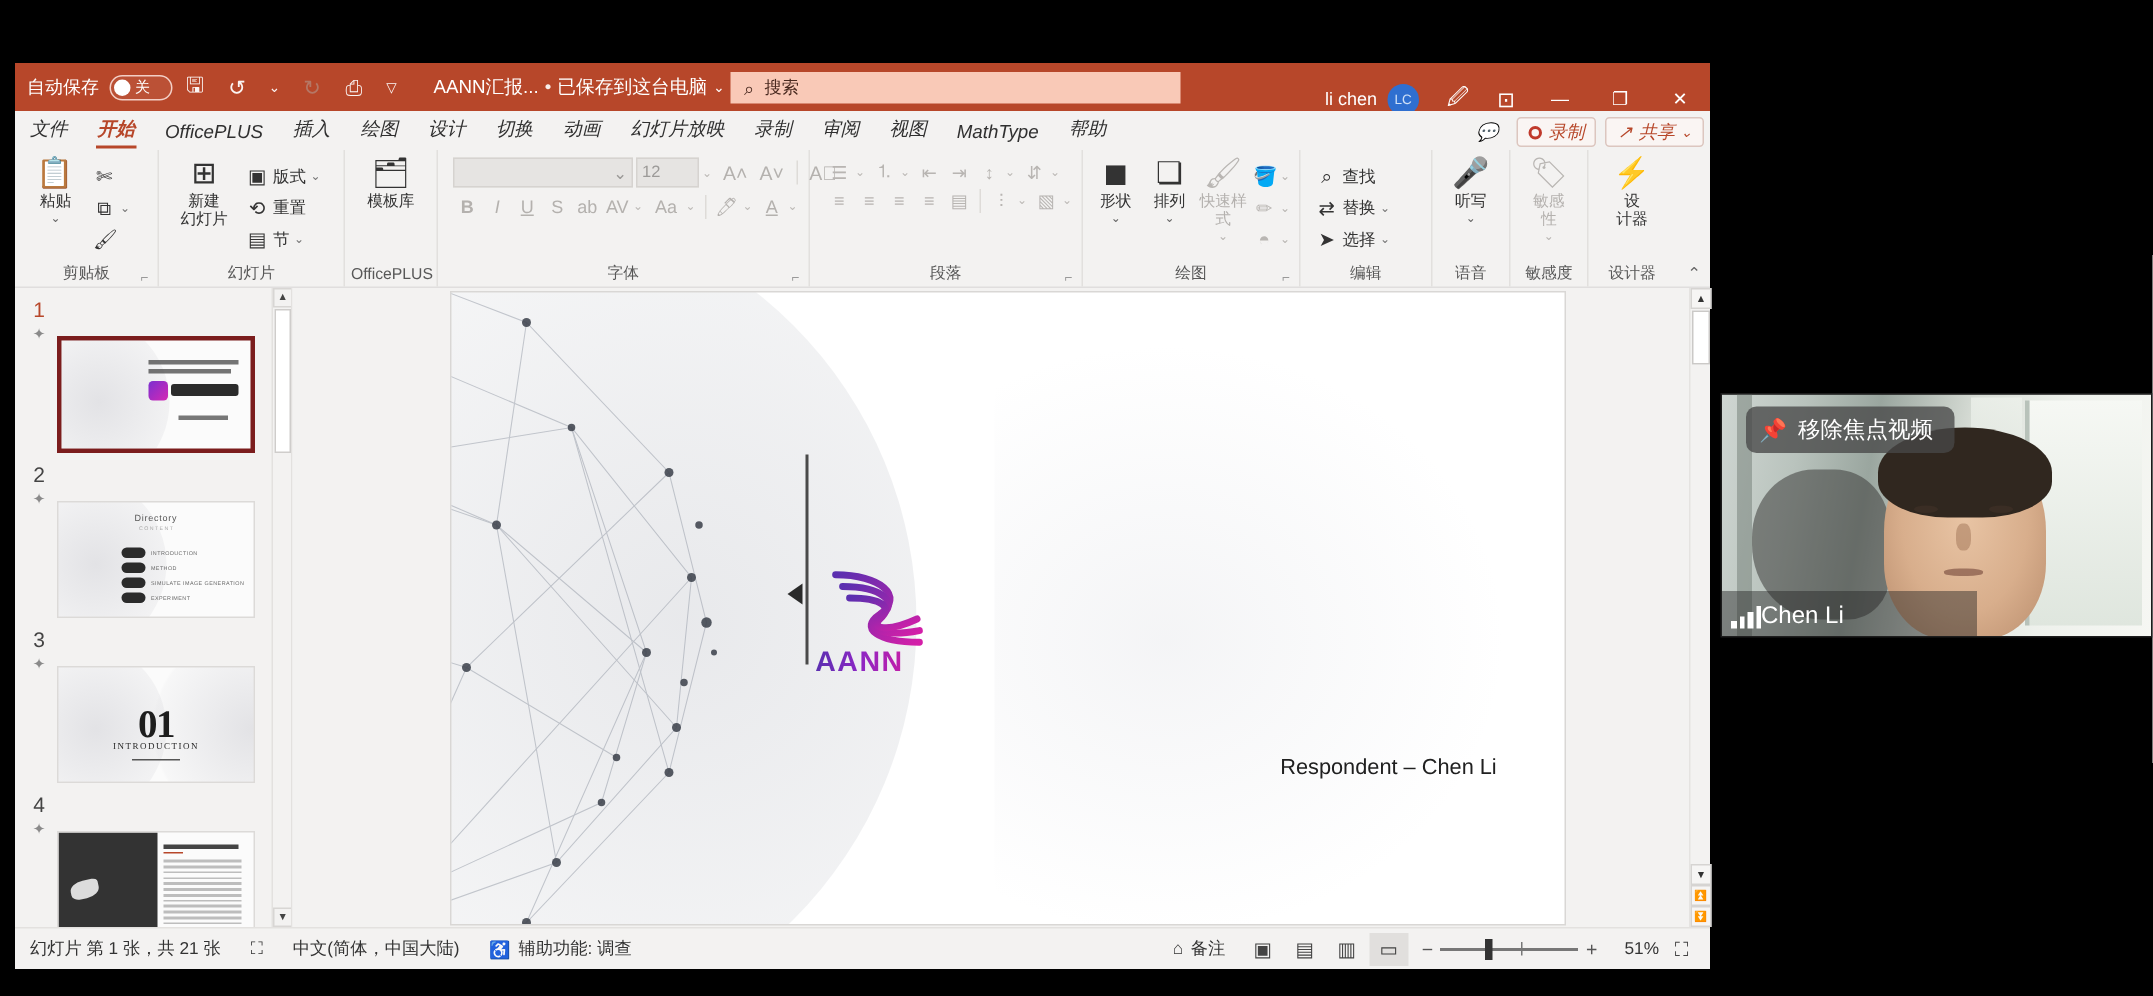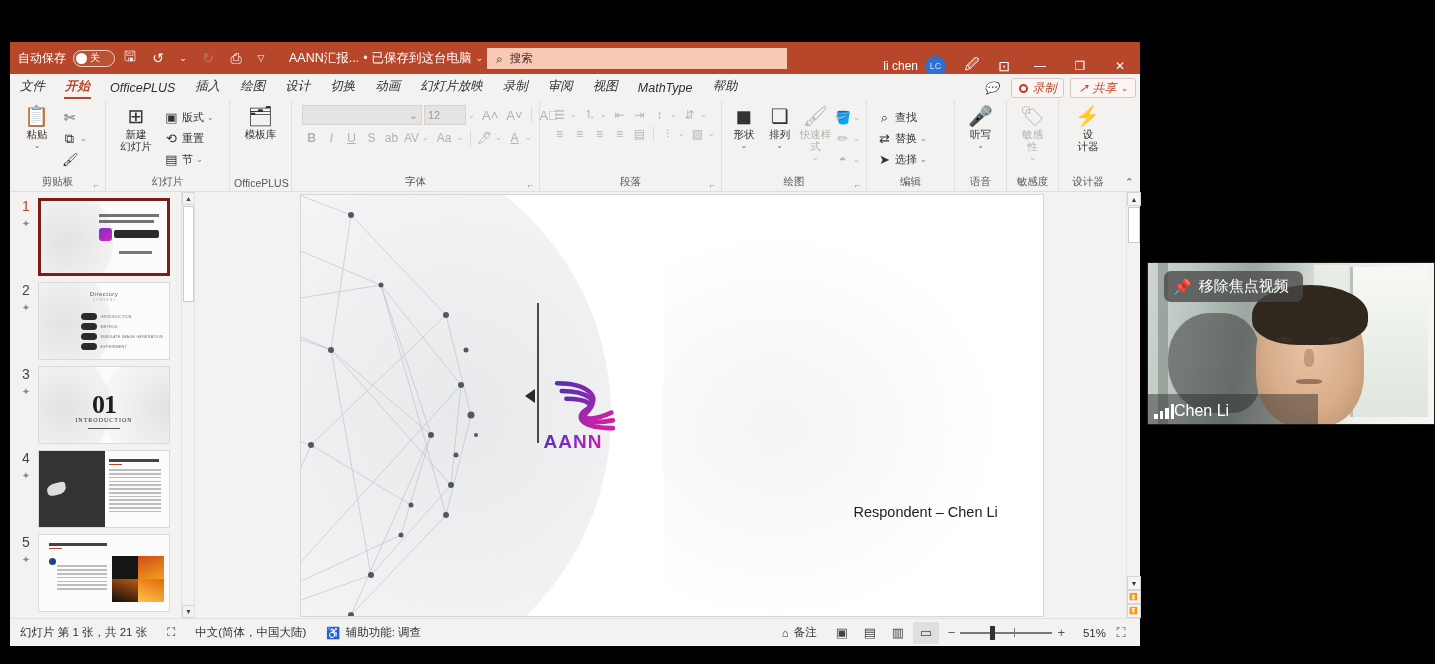--- a/index.html
+++ b/index.html
@@ -102,21 +102,21 @@
 
   
   .work { position: absolute; left: 0; top: 150px; right: 0; bottom: 28px; display: flex; background: #f3f2f1; }
 
   .thumbs { width: 185px; background: #f3f2f1; position: relative; overflow: hidden; border-right: 1px solid #e3e1df; }
   .thumb { display: flex; align-items: flex-start; padding: 6px 0 0 4px; }
   .thumb-num { width: 24px; text-align: center; font-size: 14px; color: #444; line-height: 16px; }
   .thumb-num .star { display: block; font-size: 10px; color: #8a8a8a; margin-top: 2px; }
   .thumb-num.sel { color: #b7472a; }
   .slide-mini {
-    width: 132px; height: 78px; background: #fbfbfb; border: 1px solid #dcdad8; position: relative; overflow: hidden;
+    width: 132px; height: 78px; background: #fbfbfb; border: 1px solid #dcdad8; position: relative; overflow: hidden; margin-top: 26px;
   }
   .slide-mini.active { border: 3px solid #7b1d1d; }
 
   .mini-mesh { position: absolute; left: -46px; top: -18px; width: 118px; height: 118px; border-radius: 50%;
     background: radial-gradient(circle at 60% 50%, rgba(170,170,180,.30), rgba(200,200,205,.08) 70%, transparent 72%); }
   .mini-mesh.r { left: auto; right: -46px; }
 
   .mini-t1 { position: absolute; left: 46%; top: 18%; width: 48%; height: 3px; background: #3a3a3a; opacity:.7; }
   .mini-t2 { position: absolute; left: 46%; top: 26%; width: 44%; height: 3px; background: #3a3a3a; opacity:.7; }
   .mini-logo { position: absolute; left: 46%; top: 38%; width: 13px; height: 13px; border-radius: 3px; background: linear-gradient(135deg,#7b2fd0,#d528b4); }

